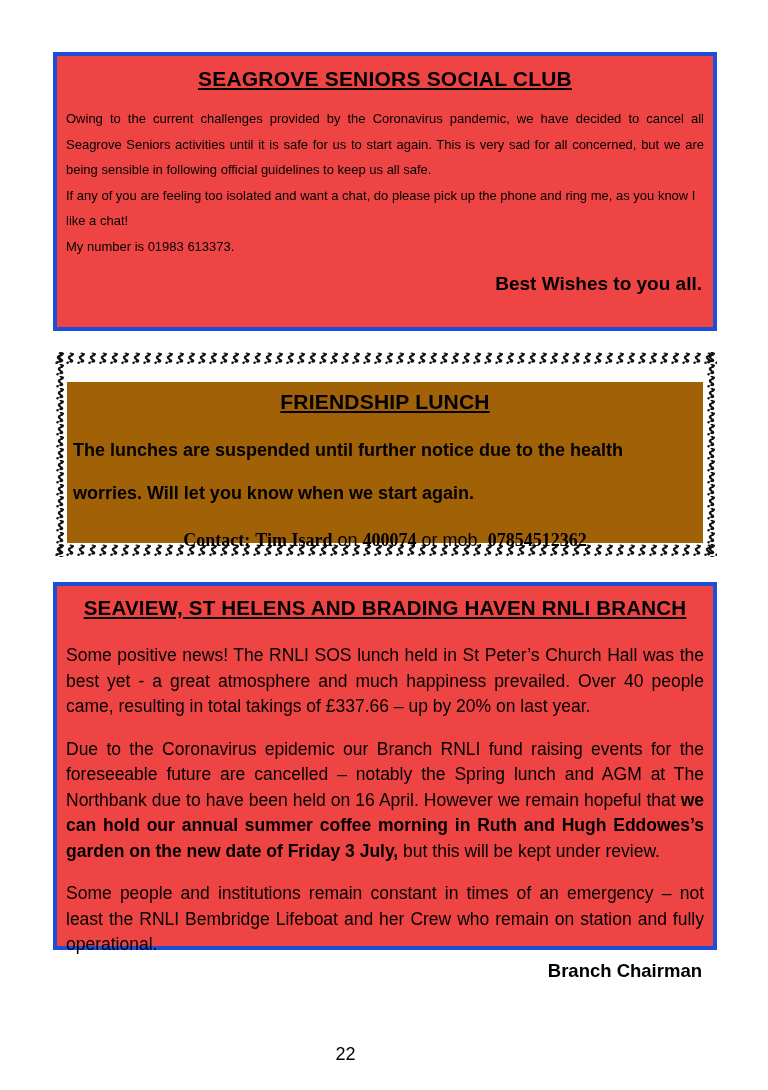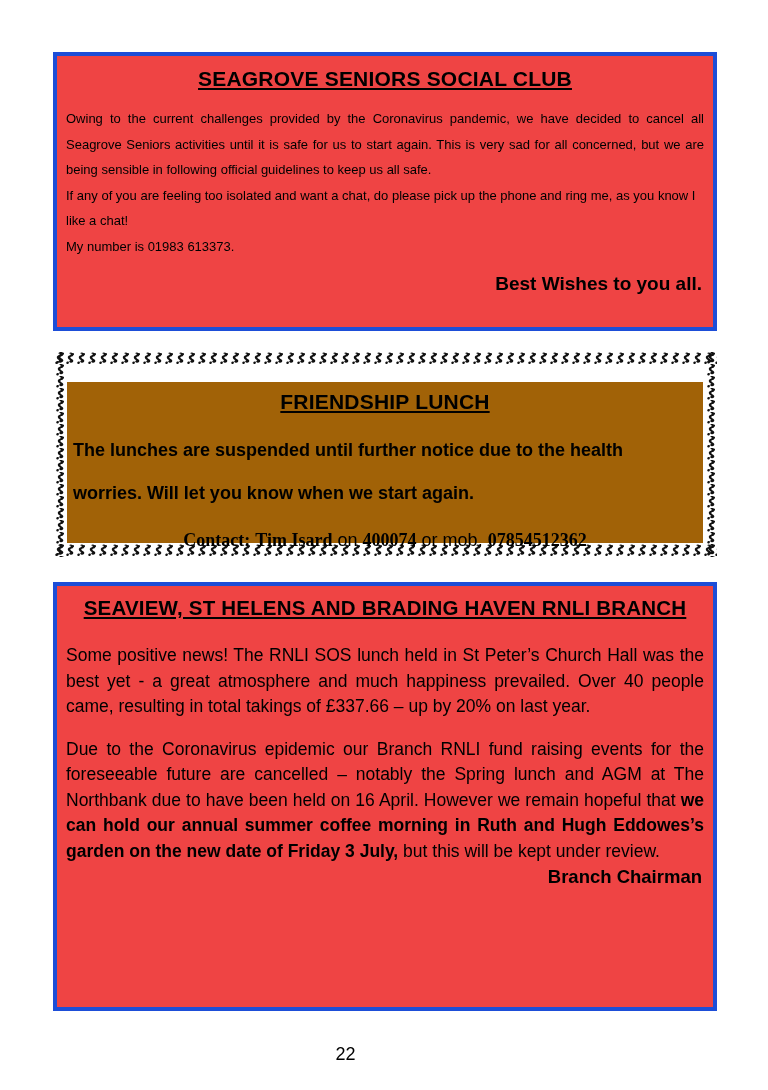--- a/index.html
+++ b/index.html
@@ -120,21 +120,21 @@
     margin-top: 12px;
   }
   #box-friendship .contact .b { font-weight: bold; font-family: Liberation Serif, serif; }
   #box-friendship .contact .r { font-weight: normal; }
 
   
   #box-rnli {
     left: 53px;
     top: 582px;
     width: 664px;
-    height: 429px;
+    height: 368px;
     padding: 7px 9px 0 9px;
   }
   #box-rnli .heading {
     font-size: 20.5px;
     line-height: 26px;
     margin: 2px 0 0 0;
   }
   #box-rnli .body-text {
     font-size: 17.5px;
     line-height: 25.5px;
@@ -235,18 +235,19 @@
       </div>
     </div>
   </div>
 
   <div class="notice-box" id="box-rnli">
     <div class="heading">SEAVIEW, ST HELENS AND BRADING HAVEN RNLI BRANCH</div>
     <div class="body-text">Some positive news! The RNLI SOS lunch held in St Peter’s Church Hall was the best yet - a great atmosphere and much happiness prevailed. Over 40 people came, resulting in total takings of £337.66 – up by 20% on last year.</div>
     <div class="body-text">
       <span>Due to the Coronavirus epidemic our Branch RNLI fund raising events for the foreseeable future are cancelled – notably the Spring lunch and AGM at The Northbank due to have been held on 16 April. However we remain hopeful that </span><b>we can hold our annual summer coffee morning in Ruth and Hugh Eddowes’s garden on the new date of Friday 3 July,</b><span> but this will be kept under review.</span>
     </div>
+    <div class="body-text">Some people and institutions remain constant in times of an emergency – not least the RNLI Bembridge Lifeboat and her Crew who remain on station and fully operational.</div>
     <div class="sig">Branch Chairman</div>
   </div>
 
   <div id="page-number">22</div>
 
 </div>
 
 </body></html>

